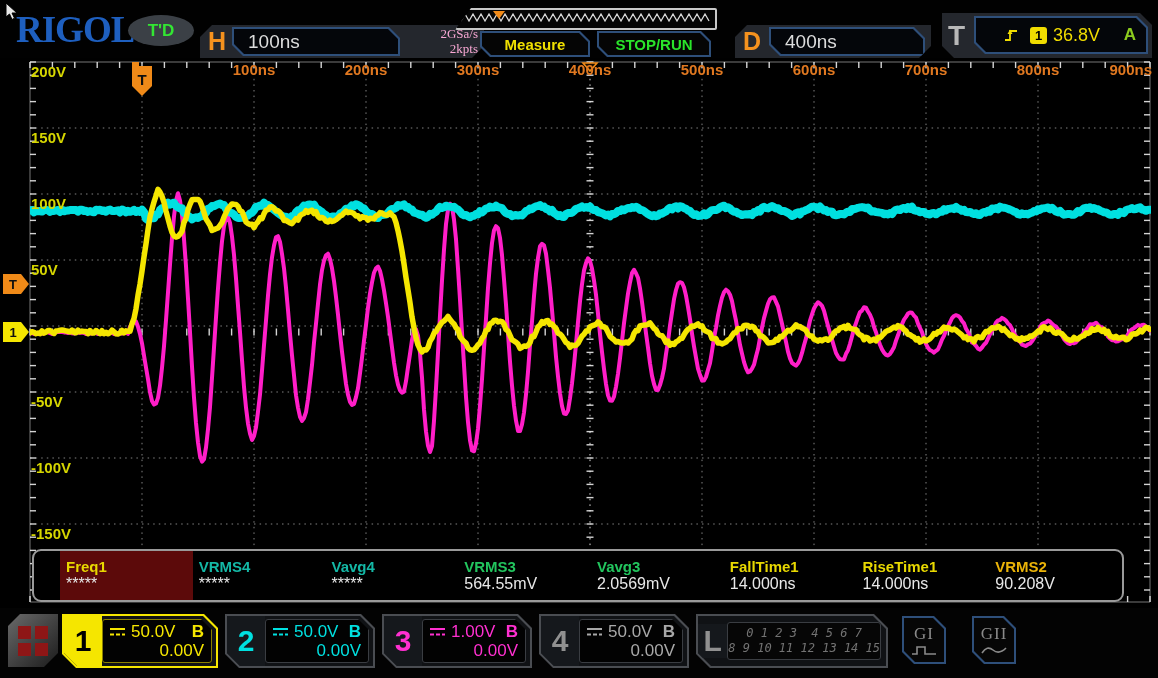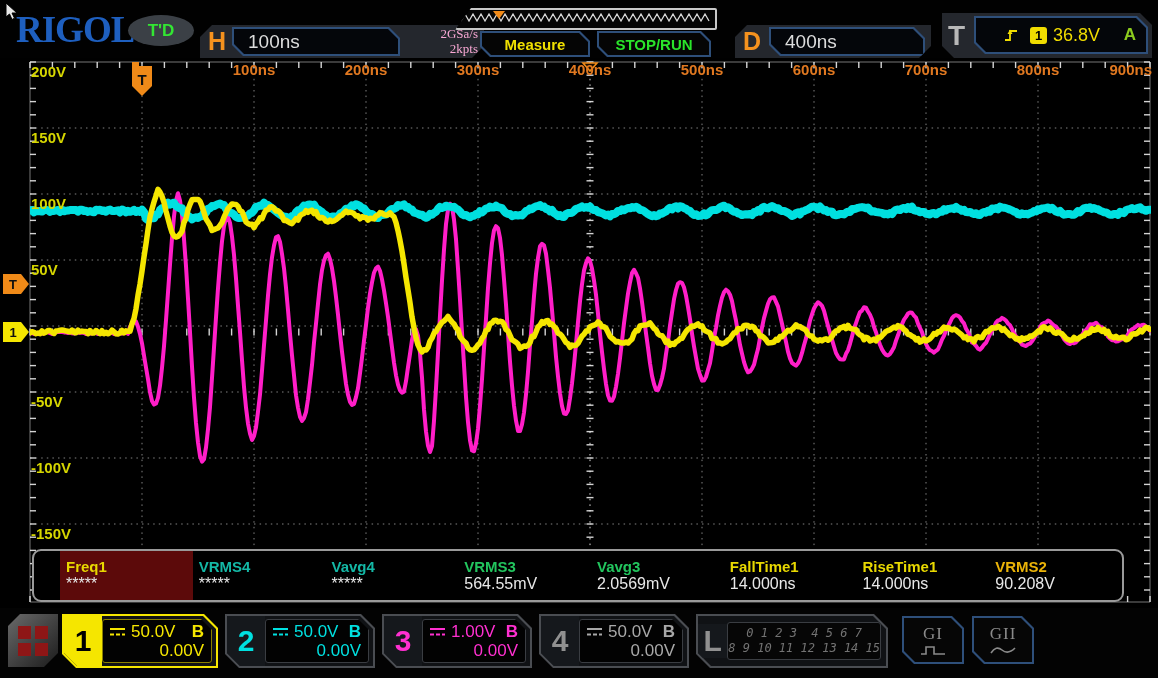--- a/index.html
+++ b/index.html
@@ -73,21 +73,21 @@
          display:flex;flex-direction:column;justify-content:center;padding:0 7px 0 6px;
          clip-path:polygon(0 0,calc(100% - 11px) 0,100% 11px,100% 100%,0 100%);}
   .chrow1{display:flex;align-items:center;font-size:17px;line-height:19px;}
   .chrow1 .bw{margin-left:auto;font-weight:bold;}
   .chrow2{text-align:right;font-size:17px;line-height:19px;}
   .coupl{margin-right:5px;}
   #logicbox .body{align-items:center;}
   .ldigits{flex:1;margin:4px 5px 4px 0;background:#060606;border:1px solid #3a3d42;border-radius:3px;
            color:#737373;font-family:"DejaVu Sans Mono",monospace;font-size:12px;line-height:15px;
            text-align:center;padding:3px 0;white-space:pre;font-style:italic;}
-  .genbtn{position:absolute;top:8px;width:62px;height:48px;background:#2E4F7A;
+  .genbtn{position:absolute;top:8px;width:44px;height:48px;background:#2E4F7A;
           clip-path:polygon(0 0,calc(100% - 12px) 0,100% 12px,100% 100%,12px 100%,0 calc(100% - 12px));}
   .genbtn .inner{position:absolute;left:2px;top:2px;right:2px;bottom:2px;background:#060606;
           clip-path:polygon(0 0,calc(100% - 11px) 0,100% 11px,100% 100%,11px 100%,0 calc(100% - 11px));
           color:#8a8a8a;display:flex;flex-direction:column;align-items:center;justify-content:center;}
   .genbtn .glabel{font-size:17px;font-family:"Liberation Serif",serif;letter-spacing:1px;}
 </style>
 </head>
 <body>
 
 <div id="screen">

